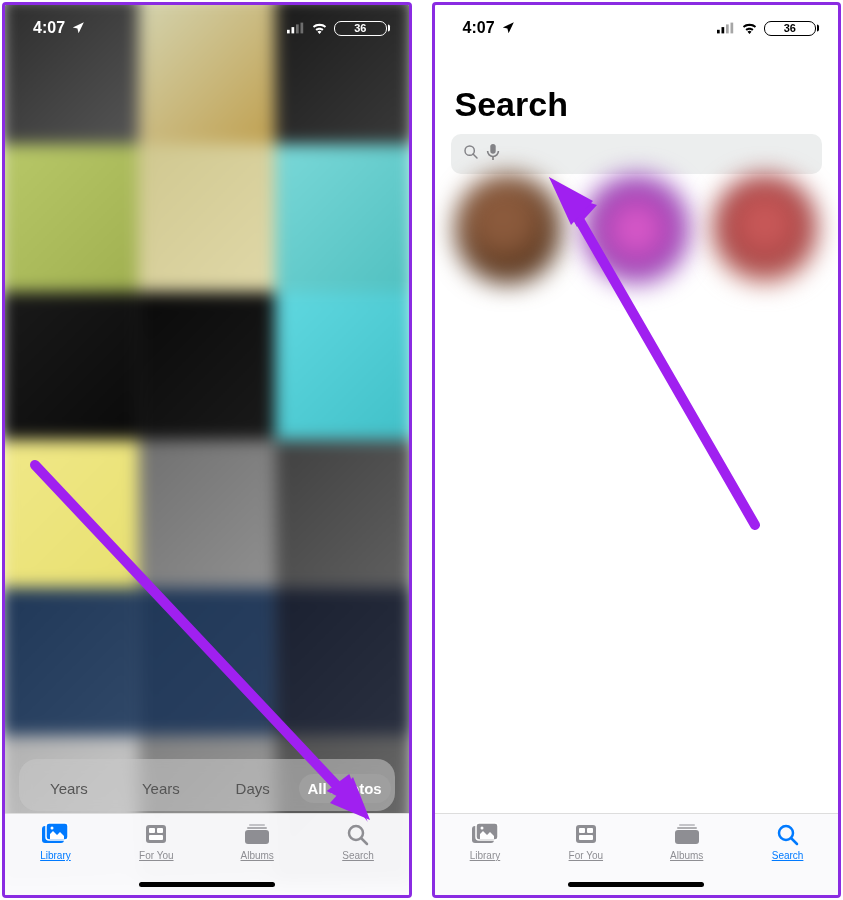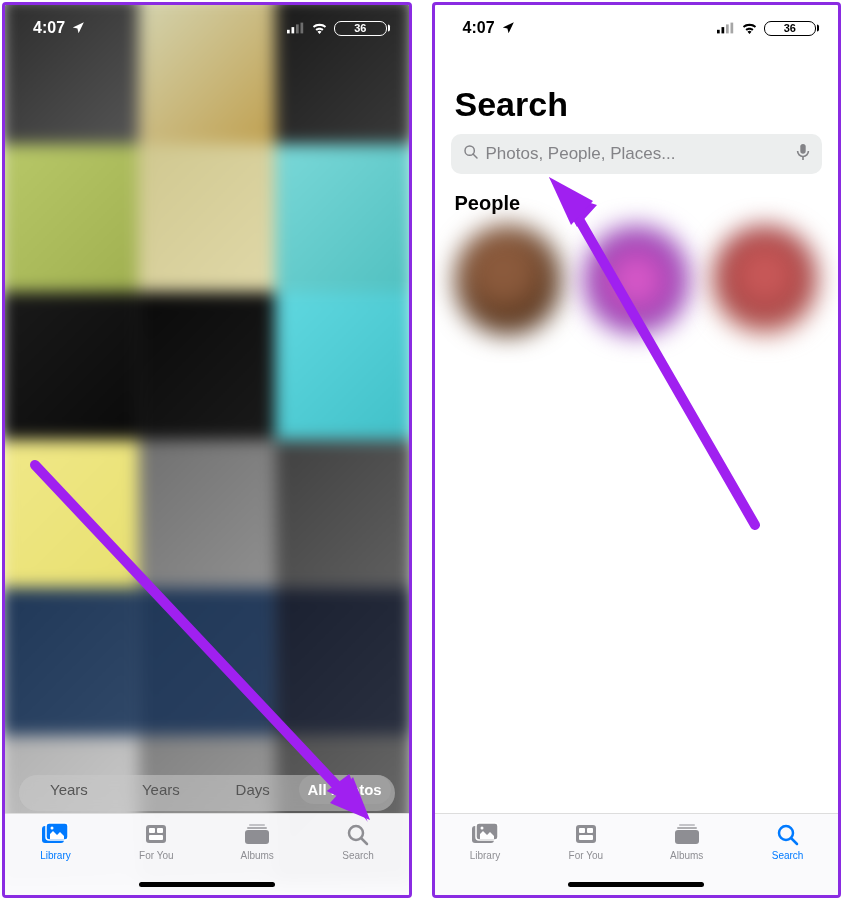--- a/index.html
+++ b/index.html
@@ -34,26 +34,26 @@
   .c10{background:linear-gradient(135deg,#f0e888,#e8e070);} 
   .c11{background:linear-gradient(135deg,#707070,#909090);} 
   .c12{background:linear-gradient(135deg,#404040,#606060);} 
   .c13{background:linear-gradient(135deg,#203858,#304868);} 
   .c14{background:linear-gradient(135deg,#203858,#2a4060);} 
   .c15{background:linear-gradient(135deg,#1a2030,#2a3040);} 
   .c16{background:linear-gradient(135deg,#b0b0b0,#d0d0d0);} 
   .c17{background:linear-gradient(135deg,#808080,#a0a0a0);} 
   .c18{background:linear-gradient(135deg,#505050,#707070);} 
 
-  .seg-control { position:absolute; bottom:84px; left:14px; right:14px; height:36px; background:rgba(200,200,200,0.55); border-radius:18px; display:flex; align-items:flex-start; padding:0 4px; backdrop-filter:blur(6px); }
+  .seg-control { position:absolute; bottom:84px; left:14px; right:14px; height:52px; background:rgba(200,200,200,0.55); border-radius:18px; display:flex; align-items:flex-end; padding:8px 4px; backdrop-filter:blur(6px); }
   .seg-item { flex:1; text-align:center; font-size:15px; color:#555; padding:6px 0; border-radius:15px; }
   .seg-item.active { background:rgba(160,160,160,0.9); color:#fff; font-weight:600; }
 
   .tab-bar { position:absolute; bottom:0; left:0; right:0; height:82px; background:rgba(250,250,252,0.96); border-top:1px solid #ddd; display:flex; justify-content:space-around; align-items:flex-start; padding-top:8px; }
-  .tab-item { display:flex; flex-direction:column; align-items:center; gap:2px; color:#8e8e93; font-size:10px; width:80px; }
+  .tab-item { display:flex; flex-direction:column; align-items:center; gap:2px; color:#8e8e93; font-size:10px; width:80px;text-decoration:underline; }
   .tab-item.active { color:#007aff; }
   .tab-item svg { width:28px; height:24px; }
 
   .home-ind { position:absolute; bottom:8px; left:50%; transform:translateX(-50%); width:136px; height:5px; background:#000; border-radius:3px; z-index:30; }
 
   
   .search-page { position:absolute; inset:0; padding-top:80px; }
   .page-title { font-size:34px; font-weight:700; padding:0 20px 10px; }
   .search-field { margin:0 16px; height:40px; background:#eceeee; border-radius:10px; display:flex; align-items:center; padding:0 12px; gap:7px; }
   .search-field input { flex:1; border:0; background:transparent; font-size:17px; color:#000; outline:none; }
@@ -220,30 +220,28 @@
 
     <div class="search-page">
       <h1 class="page-title">Search</h1>
       <div class="search-field">
         <span class="search-glass">
           <svg width="16" height="16" viewBox="0 0 24 24">
               <circle cx="10" cy="10" r="7" fill="none" stroke="currentColor" stroke-width="2.2"></circle>
               <line x1="15" y1="15" x2="21" y2="21" stroke="currentColor" stroke-width="2.2" stroke-linecap="round"></line>
             </svg>
         </span>
-        <input type="text" placeholder="Photos, People, Places..." style="">
         <span class="mic">
           <svg width="14" height="18" viewBox="0 0 14 20">
               <rect x="4" y="1" width="6" height="11" rx="3" fill="currentColor"></rect>
               <path d="M1 9a6 6 0 0012 0" fill="none" stroke="currentColor" stroke-width="1.8"></path>
               <line x1="7" y1="15" x2="7" y2="19" stroke="currentColor" stroke-width="1.8"></line>
             </svg>
         </span>
       </div>
-      <h2 class="section-h">People</h2>
       <div class="people-row">
         <div class="person p1"></div>
         <div class="person p2"></div>
         <div class="person p3"></div>
       </div>
     </div>
 
     <div class="tab-bar">
       <div class="tab-item">
         <span>

